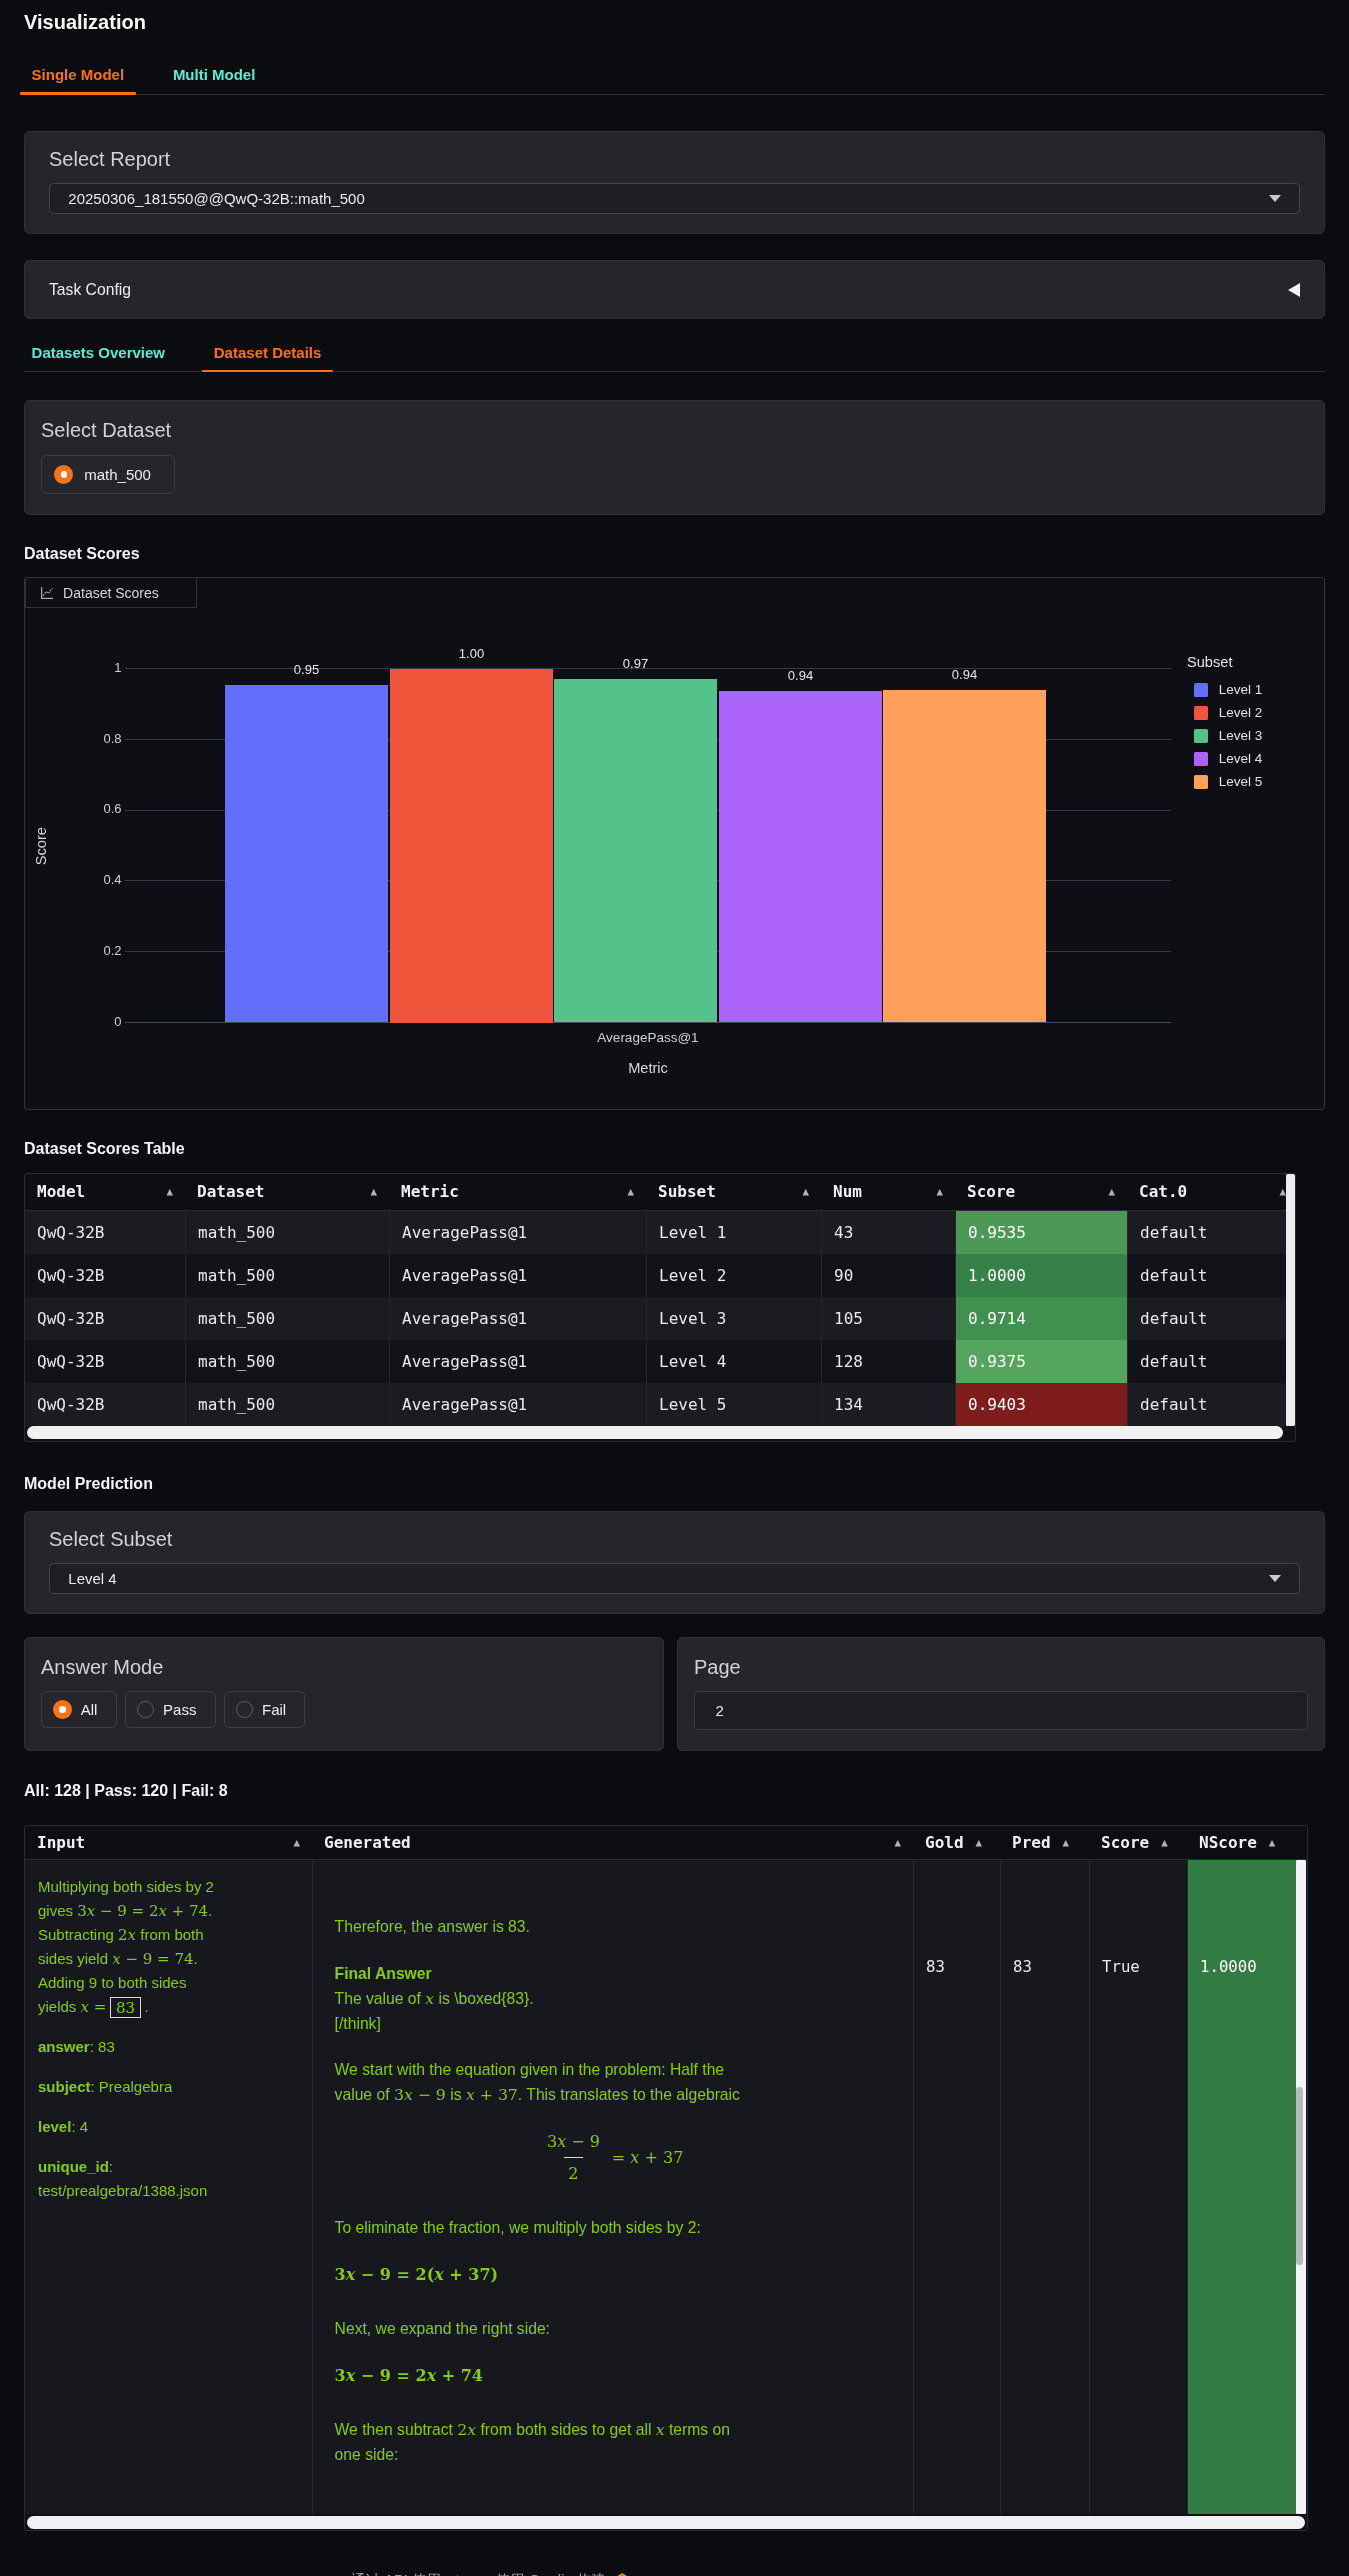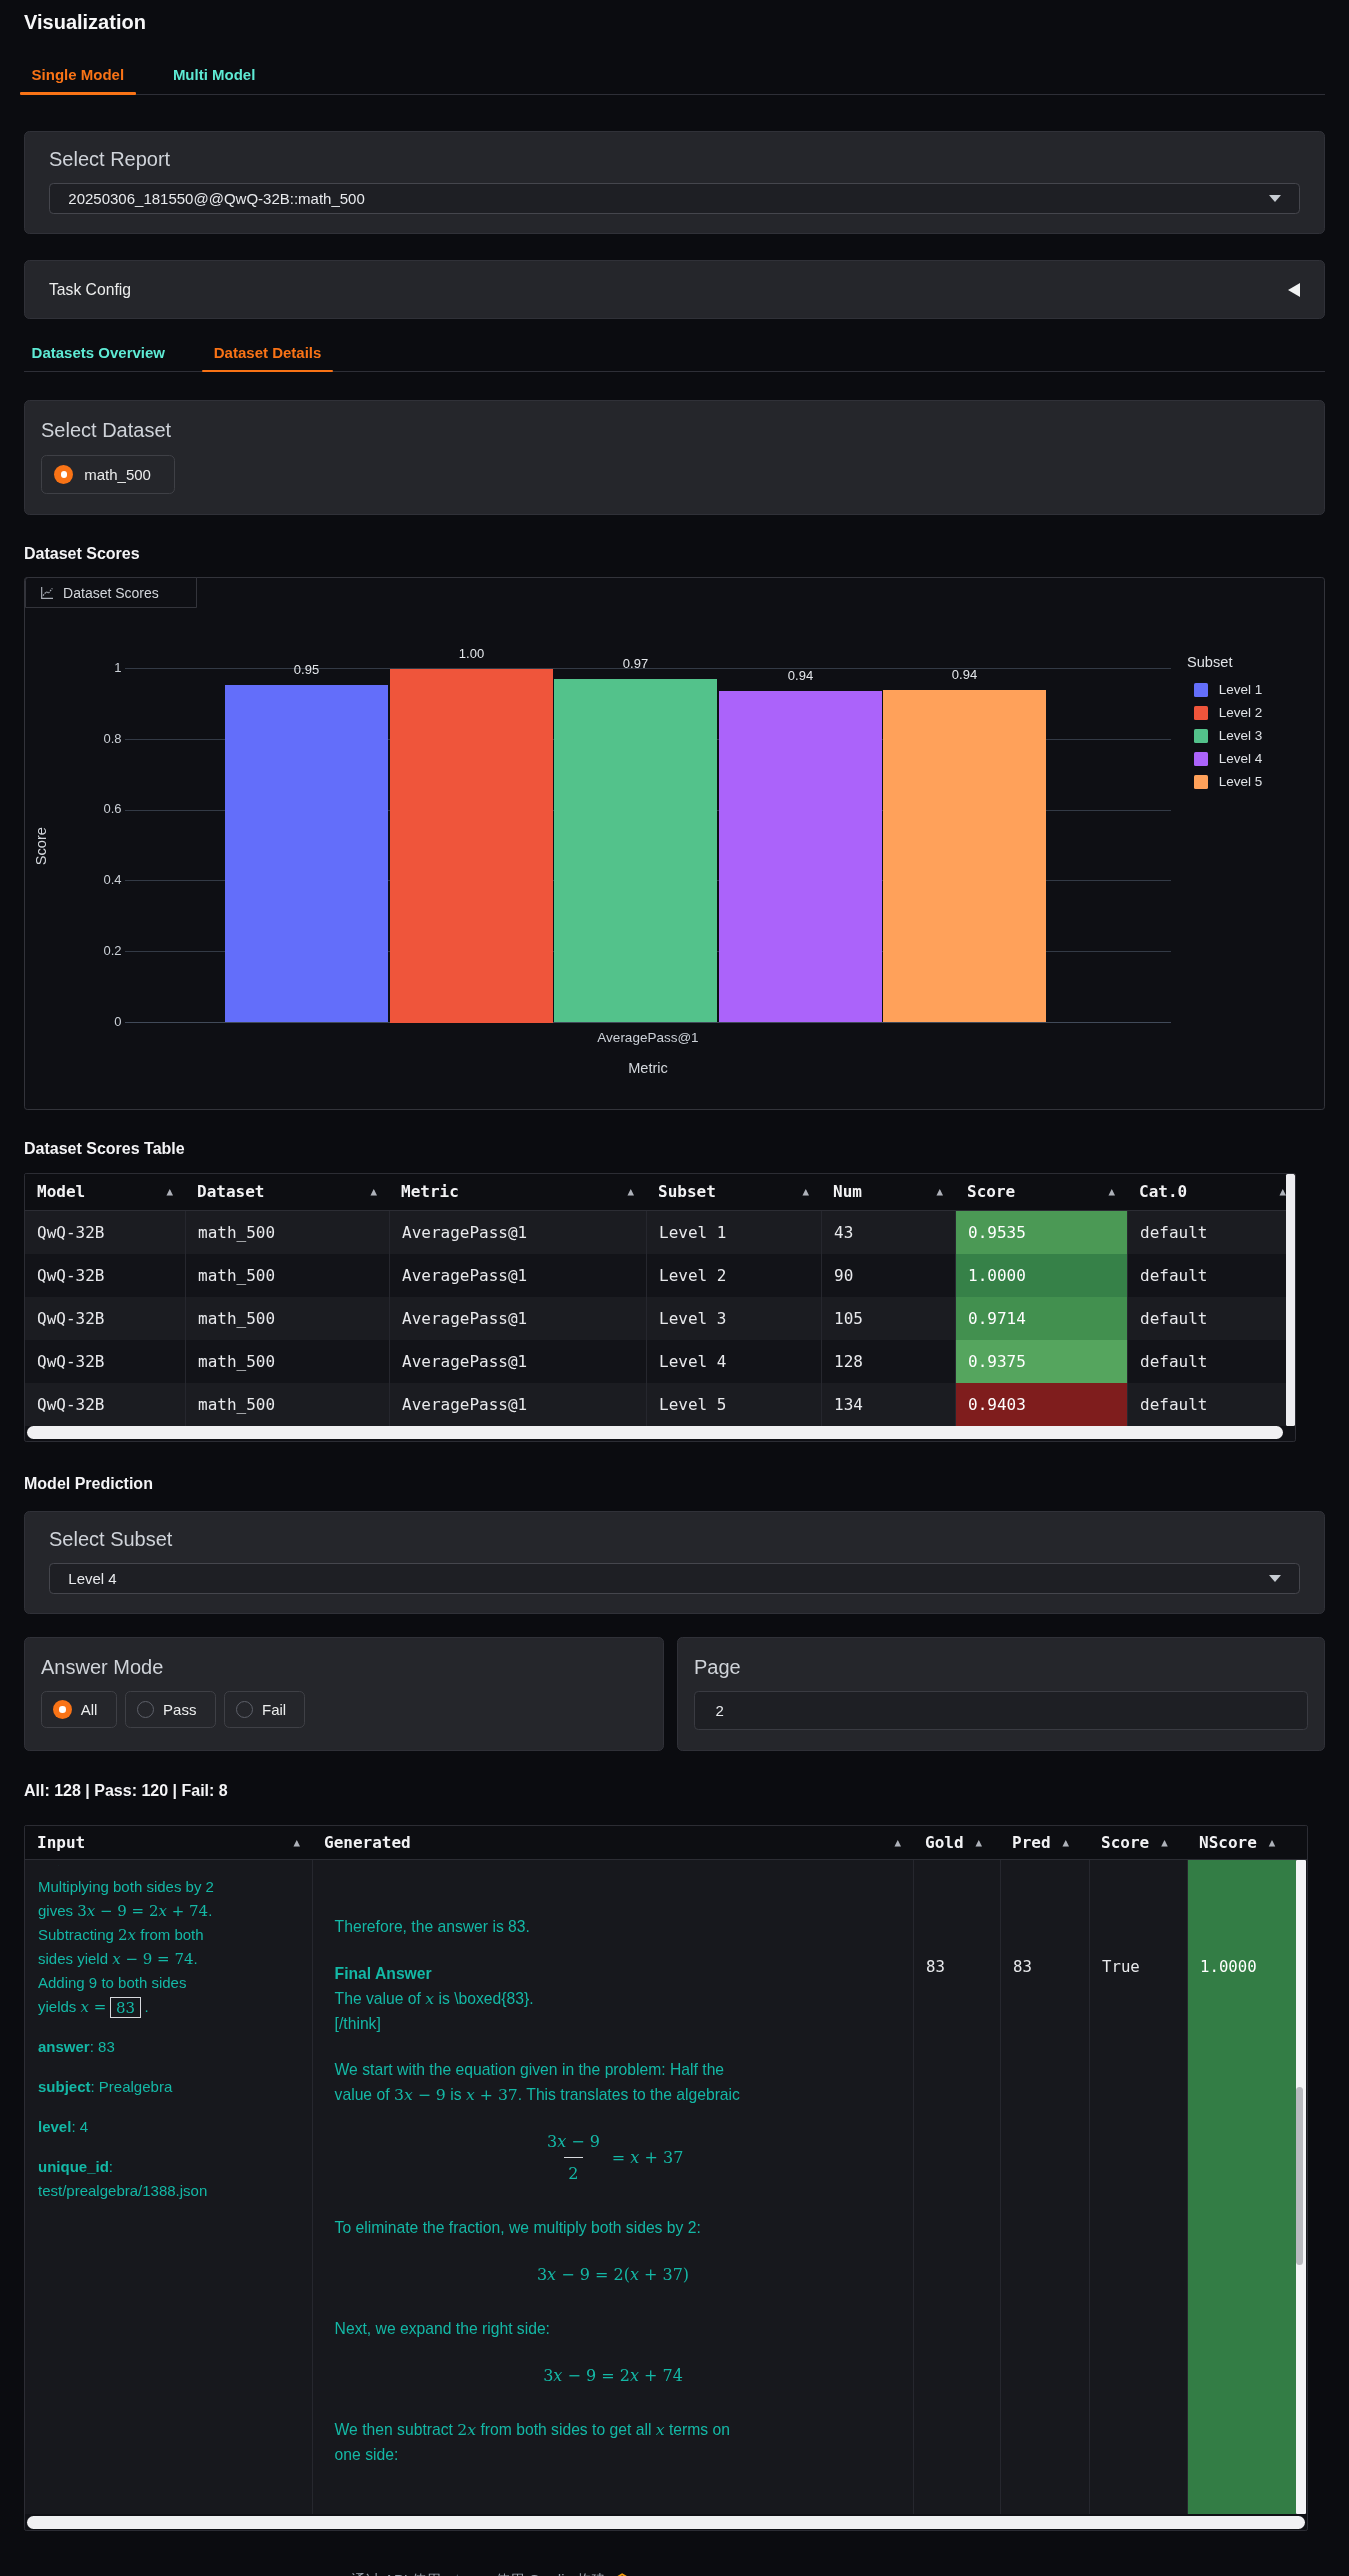--- a/index.html
+++ b/index.html
@@ -80,35 +80,35 @@
   .row-odd { background:#1b1c21; }
   .row-even { background:#121318; }
   .score-cell { color:#ffffff; }
   .vscroll { position:absolute; right:0; top:0; bottom:15px; width:9.2px; background:#ededf0; border-radius:1.6px; }
   .hscroll { position:absolute; left:1.6px; right:12px; bottom:1.6px; height:13px; background:#f1f1f3; border-radius:6.5px; }
 
   
   .pred-body { position:relative; background:#17181d; }
   .pred-cell { border-left:0.5px solid #26272e; overflow:hidden; position:relative; }
   .pred-cell:first-child { border-left:none; }
-  .cell-inner { font-size:15px; line-height:24px; color:#14b8a6; }
+  .cell-inner { font-size:15px; line-height:24px; color:#84cc16; }
   .input-cell { padding:4.3px 13px 0 13px; }
   .gen-cell { padding:54px 21.6px 0 21.6px; }
   .gen-cell .cell-inner { font-size:15.7px; line-height:25px; }
   .smallcell { padding:97px 0 0 12px; font-size:15.7px; color:#e8e9ec;
     font-family:"DejaVu Sans Mono","Liberation Mono",monospace; }
   .nscore-cell { color:#fff; }
   .math { font-family:"DejaVu Serif","Liberation Serif",serif; }
   .math i { font-style:italic; }
   .boxed { border:0.8px solid #d7d9dd; padding:0.5px 5.4px; margin:0 3.2px; }
   .blank-line { height:16px; }
   .clip-line { height:7.6px; overflow:hidden; position:relative; margin-bottom:3.2px; }
   .clip-line span { position:absolute; bottom:1.1px; left:0; }
   .gen-p { margin-bottom:21.6px; }
-  .gen-eq { text-align:center; margin:7.6px 0 29px 0; font-size:16px; }
+  .gen-eq { text-align:left; margin:7.6px 0 29px 0; font-size:16px;font-weight:bold; }
   .frac-wrap { display:flex; justify-content:center; align-items:center; gap:7.6px; margin:10.8px 0 29px 0; font-size:16px; }
   .frac { display:inline-flex; flex-direction:column; align-items:center; }
   .frac .num { padding:0 4.3px 3.2px 4.3px; }
   .frac .den { border-top:1.1px solid #d7d9dd; padding:3.2px 4.3px 0 4.3px; }
   .pred-vtrack { position:absolute; right:1.1px; top:0; bottom:0; width:10.3px; background:#f4f4f6; border-radius:1.1px; }
   .pred-vthumb { position:absolute; right:2.7px; top:227px; height:178px; width:7px; background:#b9babf; border-radius:3.8px; }
 
   
   .two-col { display:flex; gap:13px; margin-top:23px; }
   .panel.answer { flex:1; padding:17.3px 16px 20.5px 16px; }

